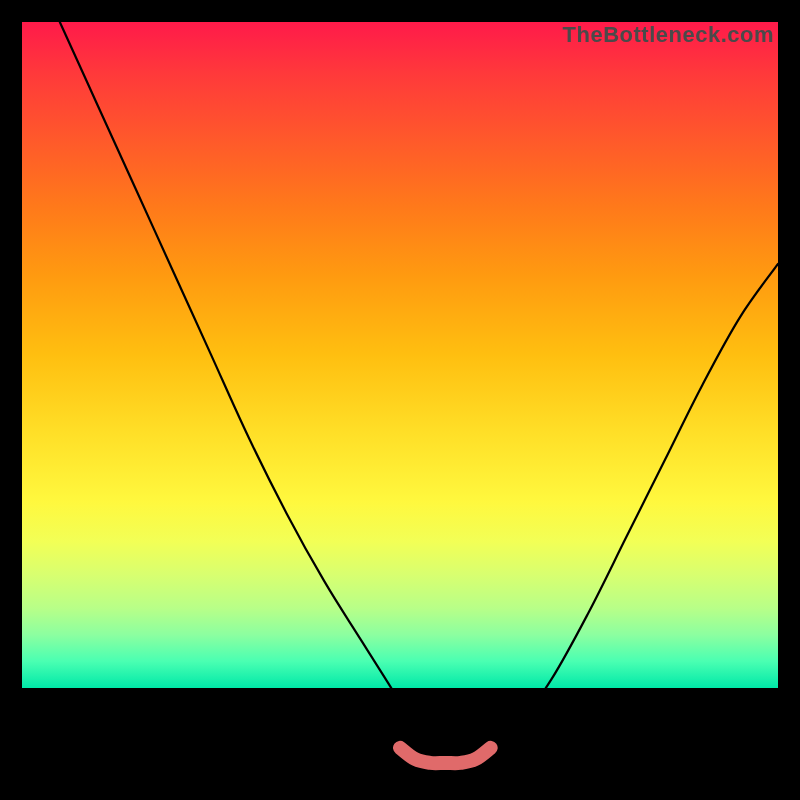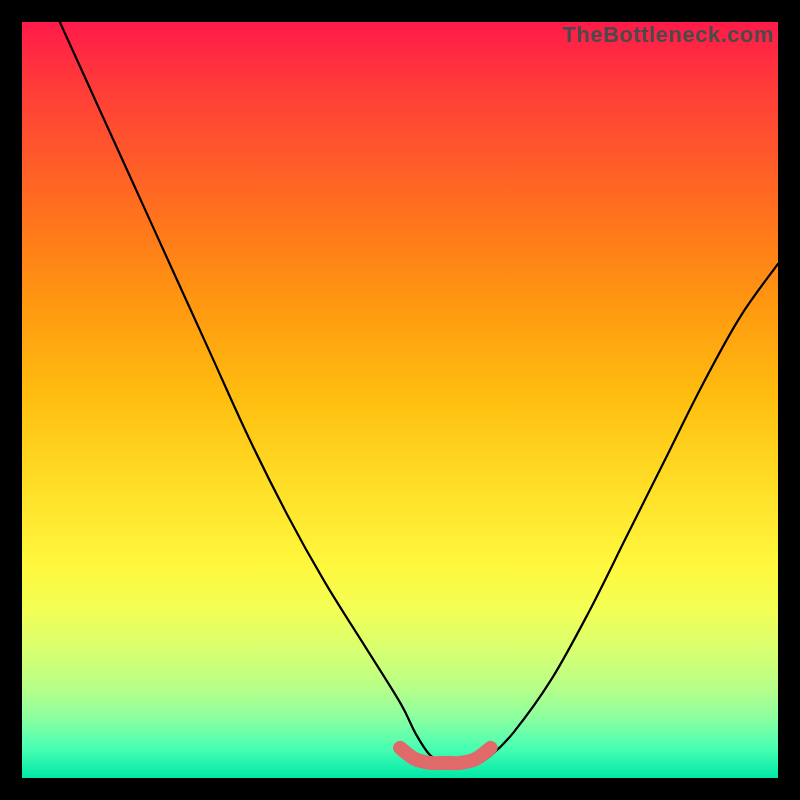--- a/index.html
+++ b/index.html
@@ -14,21 +14,21 @@
   .frame {
     position: absolute;
     inset: 0;
     background: #000;
   }
   .plot {
     position: absolute;
     left: 22px;
     top: 22px;
     width: 756px;
-    height: 756px;
+    height: 666px;
     background: linear-gradient(to bottom,
       #ff1a4a 0%,
       #ff3a3a 8%,
       #ff5a2a 18%,
       #ff7a1a 28%,
       #ff9a10 38%,
       #ffbf10 50%,
       #ffe028 62%,
       #fff83e 72%,
       #f2ff56 78%,

